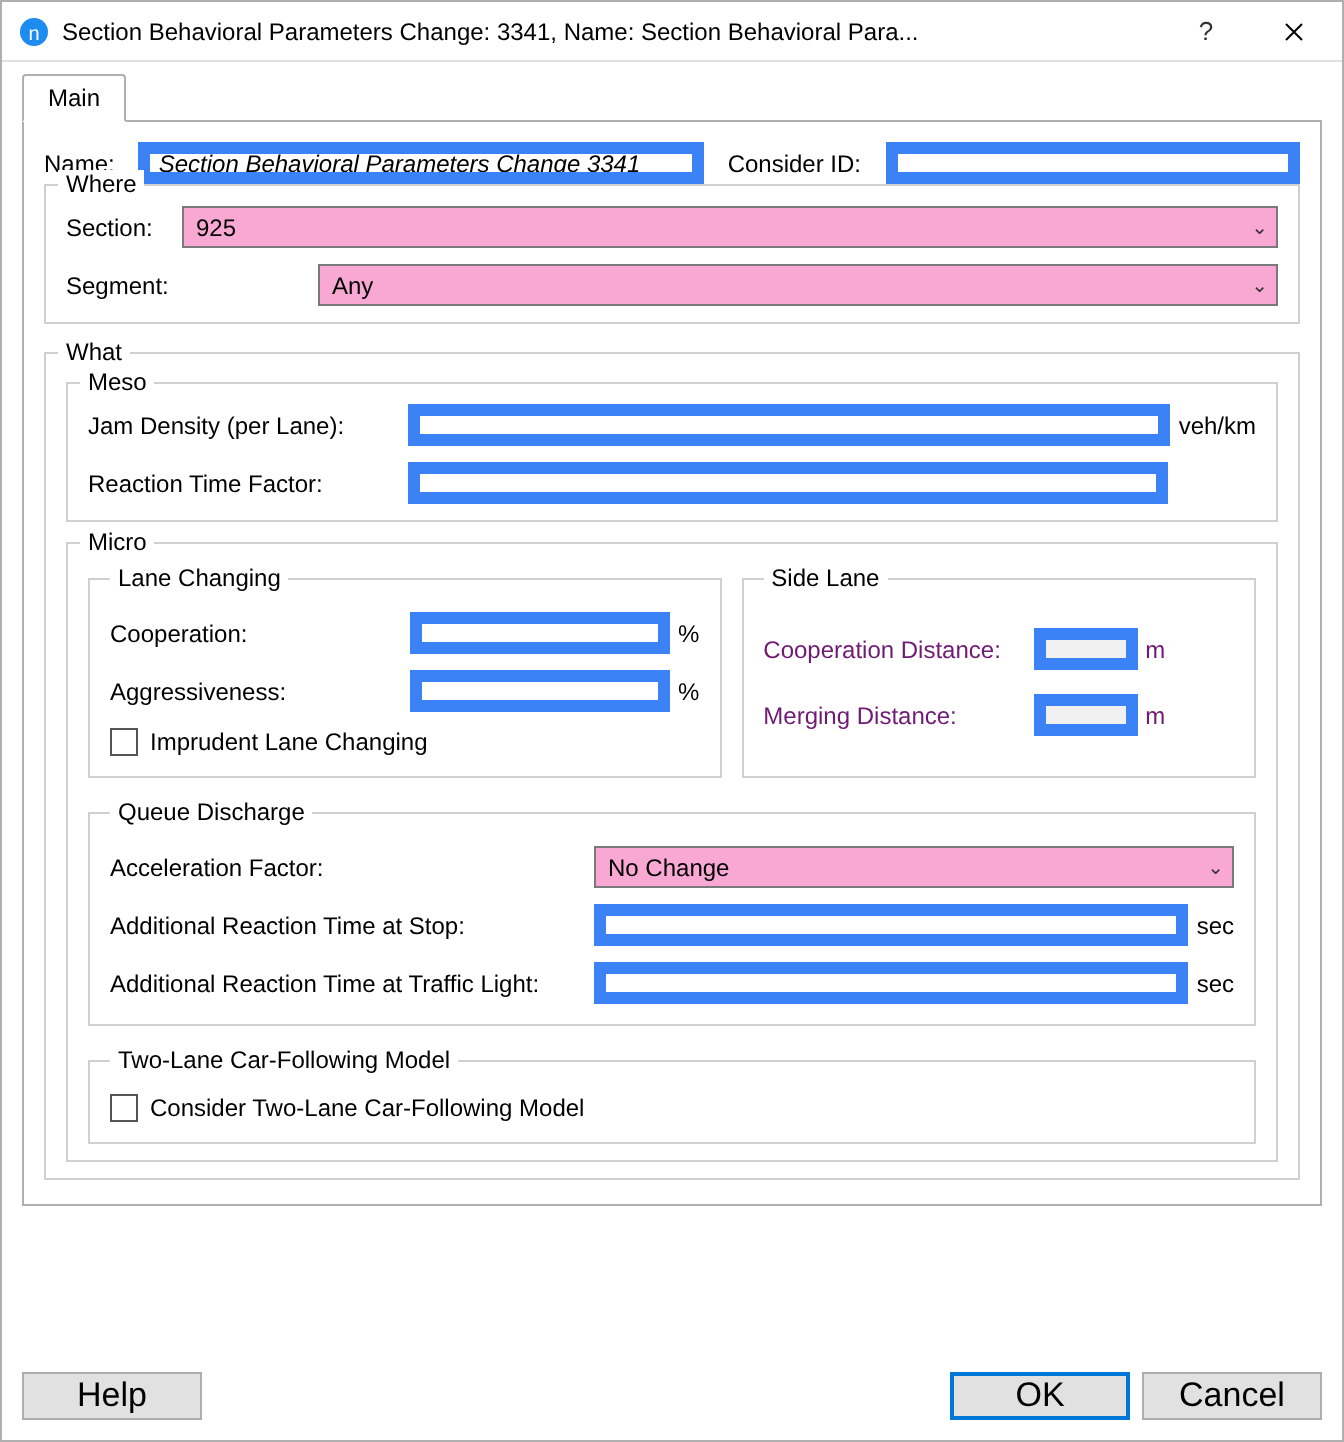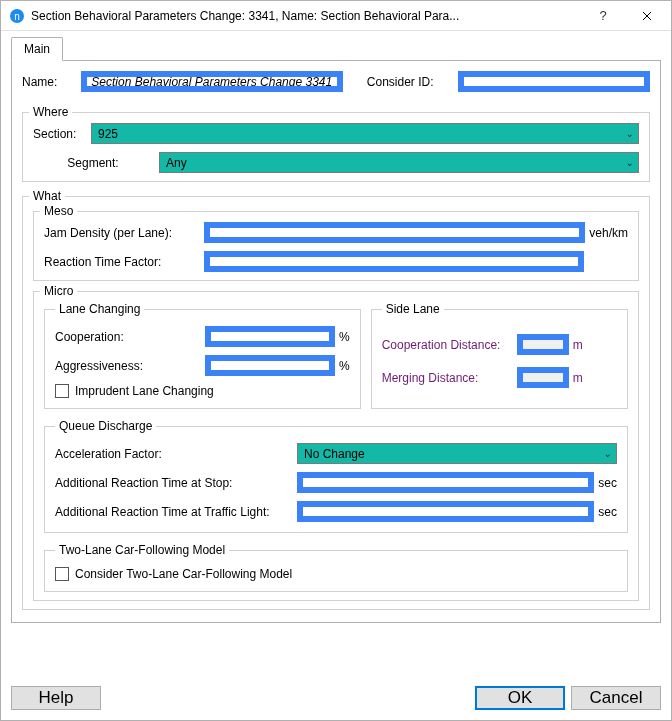--- a/index.html
+++ b/index.html
@@ -64,22 +64,22 @@
     font-size: 12px;
   }
   .tabpane {
     border: 1px solid #b0b0b0;
     padding: 10px 10px 12px 10px;
     background: #fff;
   }
   .row {
     display: flex;
     align-items: center;
-    gap: 24px;
-    margin-bottom: 20px;
+    gap: 12px;
+    margin-bottom: 0;
   }
   .row label {
     white-space: nowrap;
   }
   input[type="text"] {
     height: 21px;
     border: 6px solid #3b82f6;
     padding: 1px 4px;
     font-size: 12px;
     font-family: inherit;
@@ -101,21 +101,21 @@
     position: absolute;
     top: -8px;
     left: 6px;
     background: #fff;
     padding: 0 4px;
     font-size: 12px;
   }
   .select {
     height: 21px;
     border: 1px solid #7a7a7a;
-    background: #14b8a6;
+    background: #f9a8d4;
     display: flex;
     align-items: center;
     padding: 0 4px 0 6px;
     gap: 4px;
     flex: 1;
     min-width: 0;
   }
   .select .val {
     flex: 1;
     white-space: nowrap;
@@ -230,21 +230,21 @@
       <div class="fieldset bigmargin">
         <span class="legend">Where</span>
         <div class="formrow">
           <span class="lbl" style="width:58px">Section:</span>
           <div class="select">
             <span class="val">925</span>
             <span class="chev">⌄</span>
           </div>
         </div>
         <div class="formrow">
-          <span class="lbl" style="width:126px;text-align:center;padding-right:6px">Segment:</span>
+          <span class="lbl" style="width:126px;text-align:left;padding-right:6px">Segment:</span>
           <div class="select">
             <span class="val">Any</span>
             <span class="chev">⌄</span>
           </div>
         </div>
       </div>
 
       <div class="fieldset" style="margin-bottom:0">
         <span class="legend">What</span>
 

